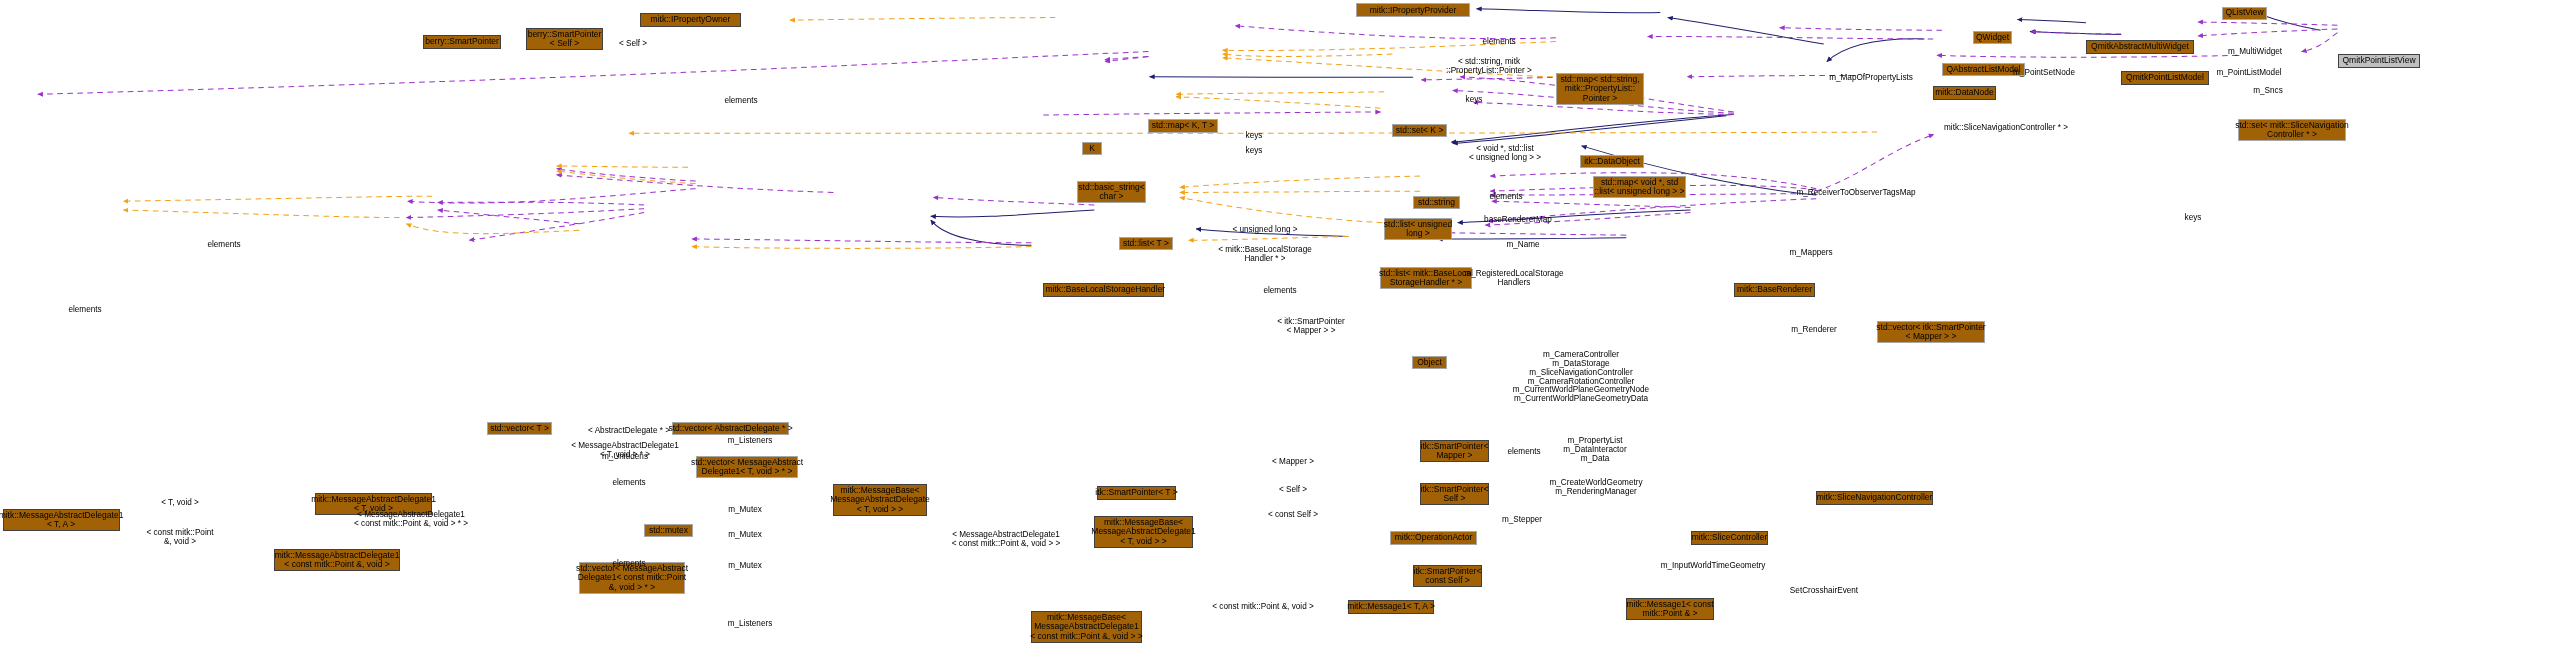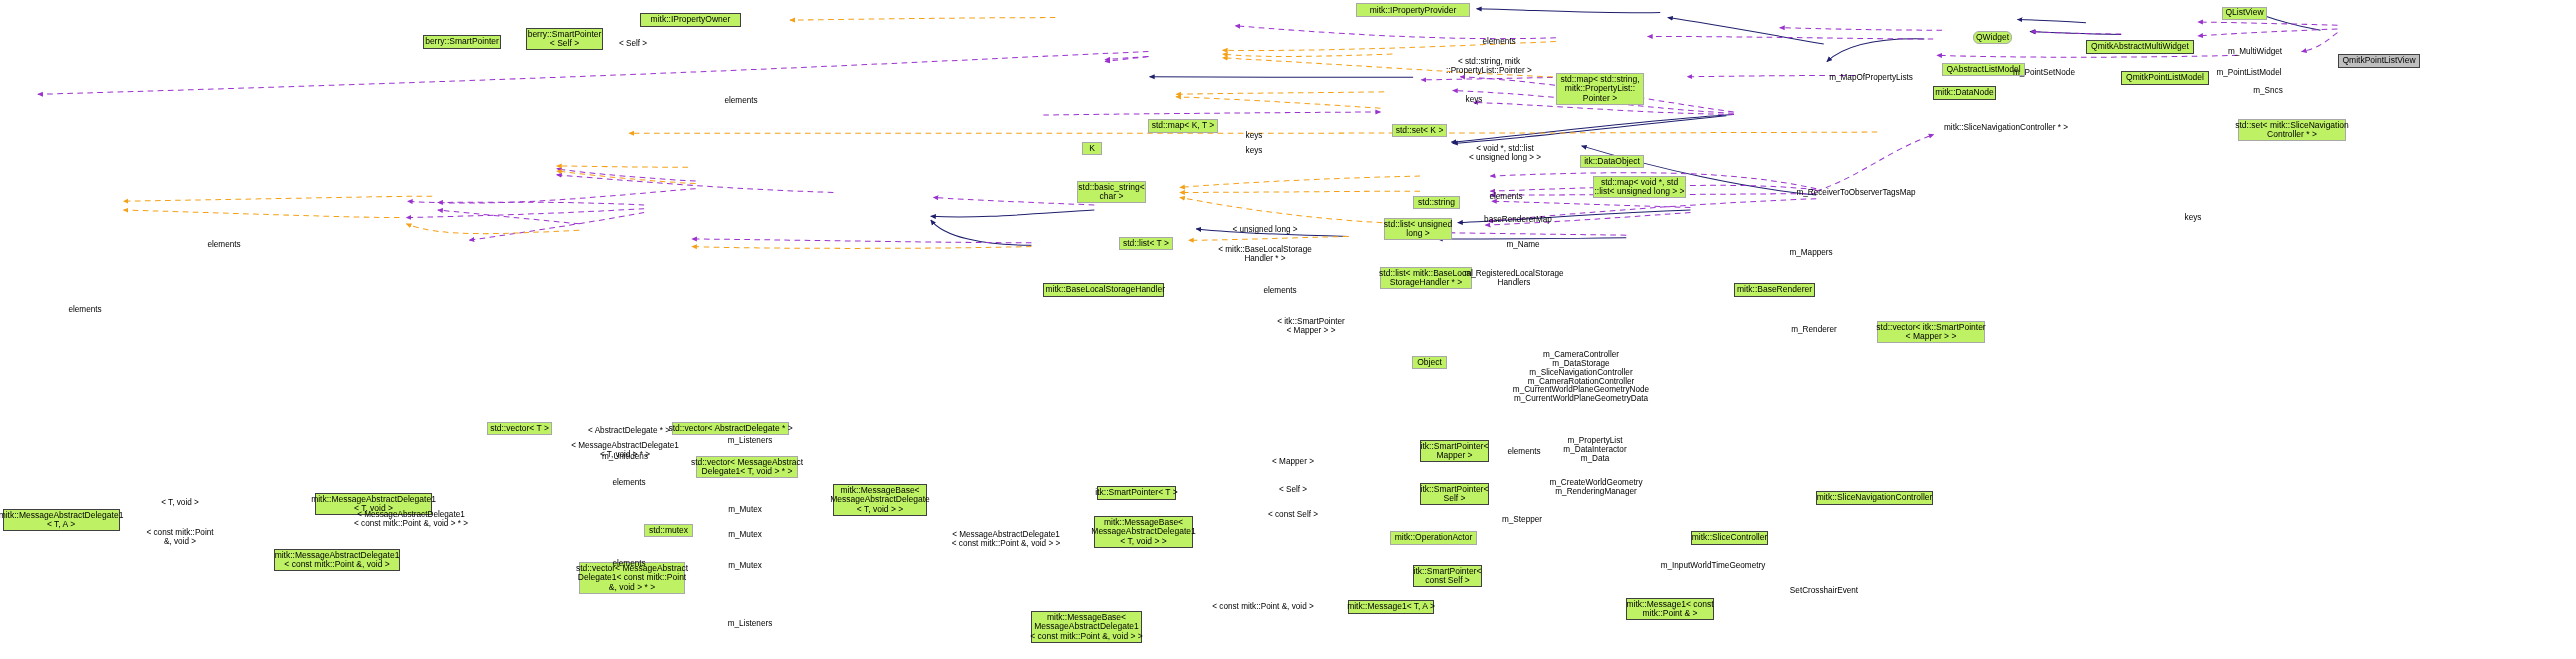--- a/index.html
+++ b/index.html
@@ -22,21 +22,21 @@
     height: 659px;
     pointer-events: none;
   }
   .node {
     position: absolute;
     box-sizing: border-box;
     display: flex;
     align-items: center;
     justify-content: center;
     text-align: center;
-    background: #bef264;
+    background: #a16207;
     color: #000000;
     font-size: 8.5px;
     line-height: 1.12;
     white-space: pre;
     padding: 0.6px 2.5px;
   }
   
   .n-plain { border: 0.6px solid #a8a8a8; }
   
   .n-bold  { border: 1.3px solid #404040; }
@@ -150,21 +150,21 @@
     </g>
   </svg>
 
   <div id="nodes">
       <div class="node n-plain" style="left: 1356px; top: 3.3px; width: 114px; min-height: 14px;">mitk::IPropertyProvider</div>
       <div class="node n-bold" style="left: 423px; top: 35px; width: 78px; min-height: 14px;">berry::SmartPointer</div>
       <div class="node n-bold" style="left: 526px; top: 28px; width: 77px; min-height: 21px;">berry::SmartPointer
 &lt; Self &gt;</div>
       <div class="node n-bold" style="left: 640px; top: 13px; width: 101px; min-height: 14px;">mitk::IPropertyOwner</div>
       <div class="node n-plain" style="left: 2222px; top: 6.6px; width: 45px; min-height: 13.2px;">QListView</div>
-      <div class="node n-plain" style="left: 1973px; top: 31px; width: 39px; min-height: 13.2px; border-radius: 6px;">QWidget</div>
+      <div class="node n-plain" style="left: 1973px; top: 31px; width: 39px; min-height: 13.2px;">QWidget</div>
       <div class="node n-bold" style="left: 2086px; top: 40px; width: 108px; min-height: 14px;">QmitkAbstractMultiWidget</div>
       <div class="node n-focus" style="left: 2338px; top: 54px; width: 82px; min-height: 14px;">QmitkPointListView</div>
       <div class="node n-plain" style="left: 1942px; top: 63px; width: 83px; min-height: 13.2px;">QAbstractListModel</div>
       <div class="node n-bold" style="left: 2121px; top: 71px; width: 88px; min-height: 14px;">QmitkPointListModel</div>
       <div class="node n-bold" style="left: 1933px; top: 86px; width: 63px; min-height: 14px;">mitk::DataNode</div>
       <div class="node n-plain" style="left: 1556px; top: 73px; width: 88px; min-height: 28px;">std::map&lt; std::string,
 mitk::PropertyList::
 Pointer &gt;</div>
       <div class="node n-plain" style="left: 1148px; top: 119px; width: 70px; min-height: 14px;">std::map&lt; K, T &gt;</div>
       <div class="node n-plain" style="left: 1392px; top: 124px; width: 55px; min-height: 13.2px;">std::set&lt; K &gt;</div>

